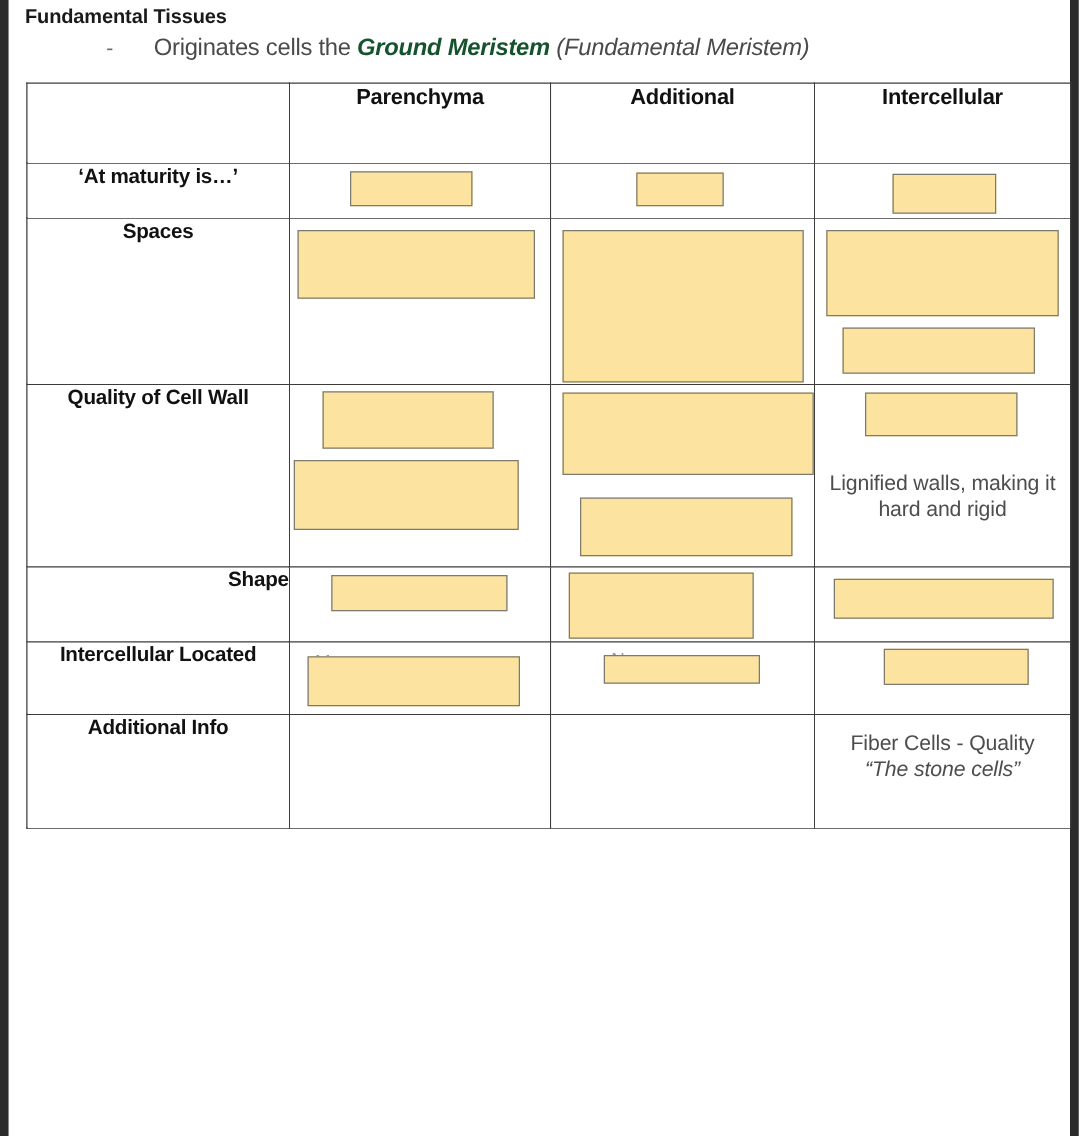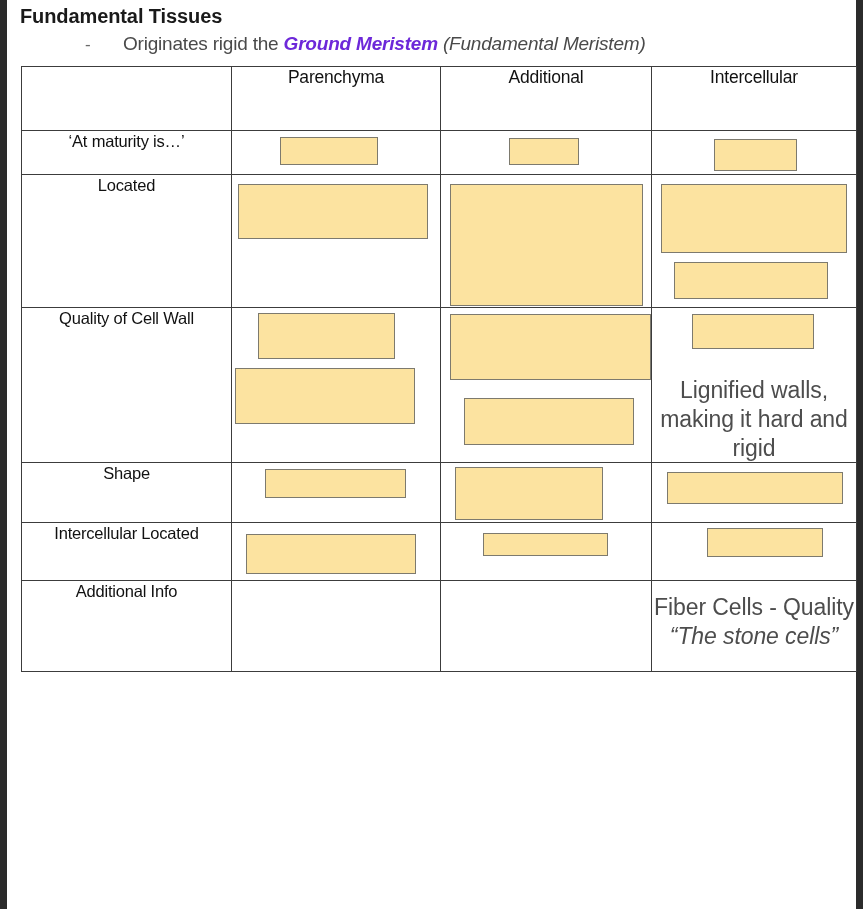--- a/index.html
+++ b/index.html
@@ -32,21 +32,21 @@
     position: absolute;
     left: 7px;
     top: 0;
     right: 7px;
     bottom: 0;
     background: #ffffff;
   }
 
   
   .doc-title {
-    font-size: 20px;
+    font-size: 16px;
     font-weight: bold;
     color: #1a1a1a;
     padding: 5px 0 0 13px;
     letter-spacing: -0.1px;
   }
   .bullet-line {
     display: flex;
     align-items: baseline;
     padding: 5px 0 0 78px;
     font-size: 19px;
@@ -56,21 +56,21 @@
   .bullet-dash {
     width: 38px;
     flex: 0 0 38px;
     font-size: 17px;
     color: #6a6a6a;
   }
   .bullet-text { white-space: nowrap; }
   .bullet-text .em-bold {
     font-weight: bold;
     font-style: italic;
-    color: #6d28d9;
+    color: #14532d;
   }
   .bullet-text .em-italic {
     font-style: italic;
     color: #4a4a4a;
   }
 
   
   .tissue-table {
     position: absolute;
     left: 14px;
@@ -88,44 +88,44 @@
     background: #ffffff;
   }
   .col-label  { width: 210px; }
   .col-paren  { width: 209px; }
   .col-collen { width: 211px; }
   .col-sclere { width: 205px; }
 
   .col-head {
     text-align: center;
     font-size: 17.5px;
-    font-weight: normal;
+    font-weight: bold;
     color: #111111;
     height: 64px;
     padding-top: 18px;
     box-sizing: border-box;
     letter-spacing: -0.2px;
   }
 
   .row-label {
     text-align: center;
     font-size: 16.5px;
-    font-weight: normal;
+    font-weight: bold;
     color: #111111;
     padding-top: 9px;
     line-height: 1.28;
     letter-spacing: -0.2px;
   }
 
   .cell-body { position: relative; }
 
   
   .cell-text {
     text-align: center;
-    font-size: 23px;
+    font-size: 17px;
     color: #4d4d4d;
     line-height: 1.25;
     letter-spacing: -0.1px;
   }
   .cell-text .it { font-style: italic; margin-top: 11px; }
 
   
   .redact {
     position: absolute;
     background: #fce3a0;
@@ -140,38 +140,38 @@
     font-size: 15px;
     line-height: 1;
     white-space: nowrap;
     overflow: hidden;
   }
 
   
   .r-maturity td { height: 43px; }
   .r-located  td { height: 132px; }
   .r-quality  td { height: 145px; }
-  .r-shape    td { height: 59px; }
+  .r-shape    td { height: 59px; text-align: right; }
   .r-inter    td { height: 57px; }
   .r-function td { height: 212px; }
   .r-addinfo  td { height: 90px; }
 </style>
 </head>
 <body>
 
 <div class="page-edge-left"></div>
 <div class="page-edge-right"></div>
 
 <div class="sheet">
 
   <div class="doc-title">Fundamental Tissues</div>
 
   <div class="bullet-line">
     <span class="bullet-dash">-</span>
-    <span class="bullet-text"><span>Originates rigid the </span><span class="em-bold">Ground Meristem</span><span> </span><span class="em-italic">(Fundamental Meristem)</span></span>
+    <span class="bullet-text"><span>Originates cells the </span><span class="em-bold">Ground Meristem</span><span> </span><span class="em-italic">(Fundamental Meristem)</span></span>
   </div>
 
   <table class="tissue-table">
     <colgroup>
       <col class="col-label">
         <col class="col-paren">
         <col class="col-collen">
         <col class="col-sclere">
     </colgroup>
     <thead>
@@ -189,21 +189,21 @@
             <div class="redact" style="left: 48px; top: 6px; width: 98px; height: 28px; background: rgb(252, 227, 160); border-color: rgb(125, 122, 110);"></div>
           </td>
           <td class="cell-body">
             <div class="redact" style="left: 68px; top: 7px; width: 70px; height: 27px; background: rgb(252, 227, 160); border-color: rgb(125, 122, 110);"></div>
           </td>
           <td class="cell-body">
             <div class="redact" style="left: 62px; top: 8px; width: 83px; height: 32px; background: rgb(252, 227, 160); border-color: rgb(125, 122, 110);"></div>
           </td>
         </tr>
         <tr class="r-located">
-          <td class="row-label">Located</td>
+          <td class="row-label">Spaces</td>
           <td class="cell-body">
             <div class="redact" style="left: 6px; top: 9px; width: 190px; height: 55px; background: rgb(252, 227, 160); border-color: rgb(125, 122, 110);"></div>
           </td>
           <td class="cell-body">
             <div class="redact" style="left: 9px; top: 9px; width: 193px; height: 122px; background: rgb(252, 227, 160); border-color: rgb(125, 122, 110);"></div>
           </td>
           <td class="cell-body">
             <div class="redact" style="left: 9px; top: 9px; width: 186px; height: 69px; background: rgb(252, 227, 160); border-color: rgb(125, 122, 110);"></div>
             <div class="redact" style="left: 22px; top: 87px; width: 154px; height: 37px; background: rgb(252, 227, 160); border-color: rgb(125, 122, 110);"></div>
           </td>

